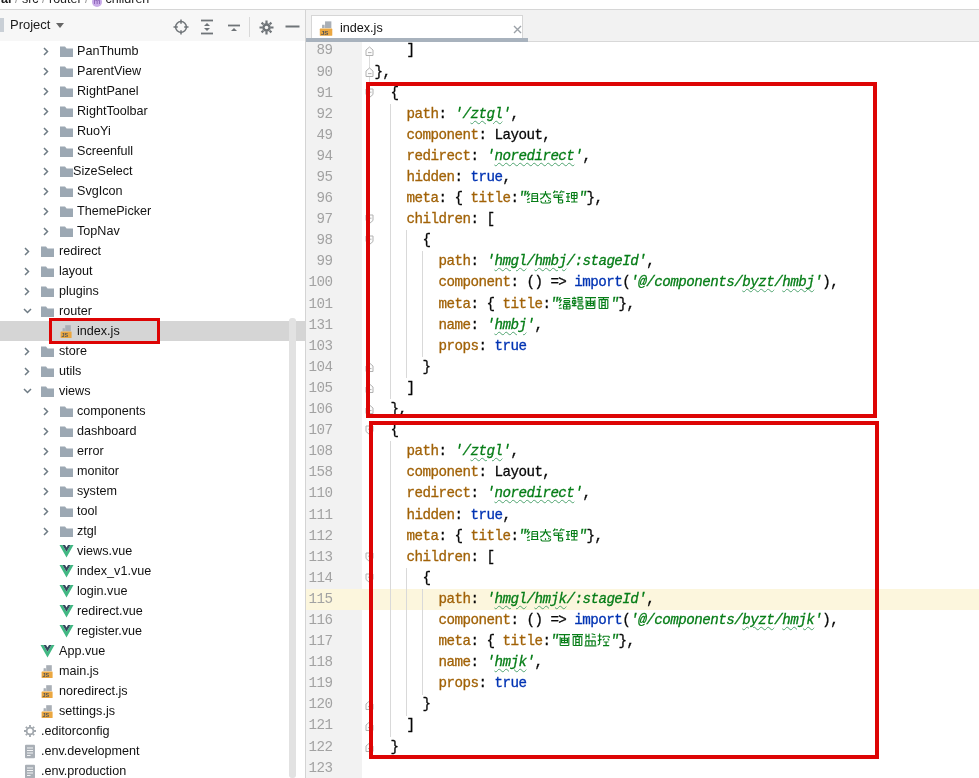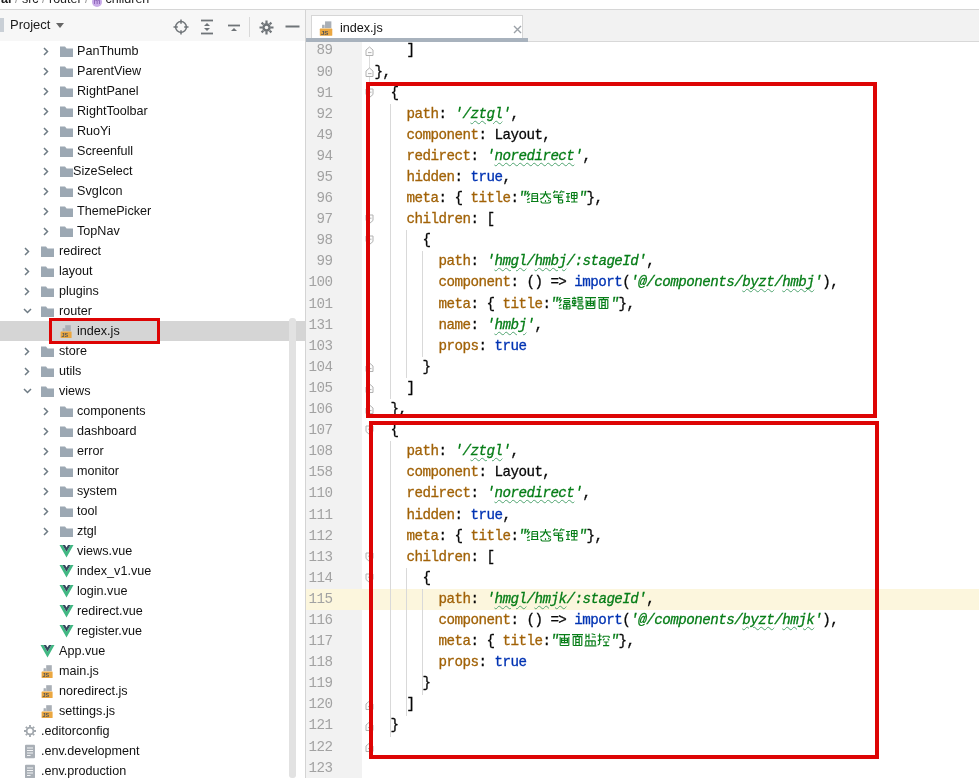--- a/index.html
+++ b/index.html
@@ -510,19 +510,19 @@
             </svg><svg class="cj" viewBox="0 0 13 14">
               <use href="#z4"></use>
             </svg>"</span>},</div><div class="cl">      <span class="k">children</span>: [</div><div class="cl">        {</div><div class="cl">          <span class="k">path</span>: <span class="s">'<span class="w">hmgl</span>/<span class="w">hmjk</span>/:stageId'</span>,</div><div class="cl">          <span class="k">component</span>: () =&gt; <span class="b">import</span>(<span class="s">'@/components/<span class="w">byzt</span>/<span class="w">hmjk</span>'</span>),</div><div class="cl">          <span class="k">meta</span>: { <span class="k">title</span>:<span class="s">"<svg class="cj" viewBox="0 0 13 14">
               <use href="#z7"></use>
             </svg><svg class="cj" viewBox="0 0 13 14">
               <use href="#z8"></use>
             </svg><svg class="cj" viewBox="0 0 13 14">
               <use href="#z9"></use>
             </svg><svg class="cj" viewBox="0 0 13 14">
               <use href="#z10"></use>
-            </svg>"</span>},</div><div class="cl">          <span class="k">props</span>: <span class="b">true</span></div><div class="cl">        }</div><div class="cl">      ]</div><div class="cl">    }</div><div class="cl"></div></div>
+            </svg>"</span>},</div><div class="cl">          <span class="k">name</span>: <span class="s">'<span class="w">hmjk</span>'</span>,</div><div class="cl">          <span class="k">props</span>: <span class="b">true</span></div><div class="cl">        }</div><div class="cl">      ]</div><div class="cl">    }</div><div class="cl"></div></div>
 </div>
 
 <div class="rbox" style="left:365.5px;top:81.5px;width:511px;height:336px"></div>
 <div class="rbox" style="left:369px;top:421px;width:510px;height:337.5px"></div>
 
 </div>
 
 </body></html>

